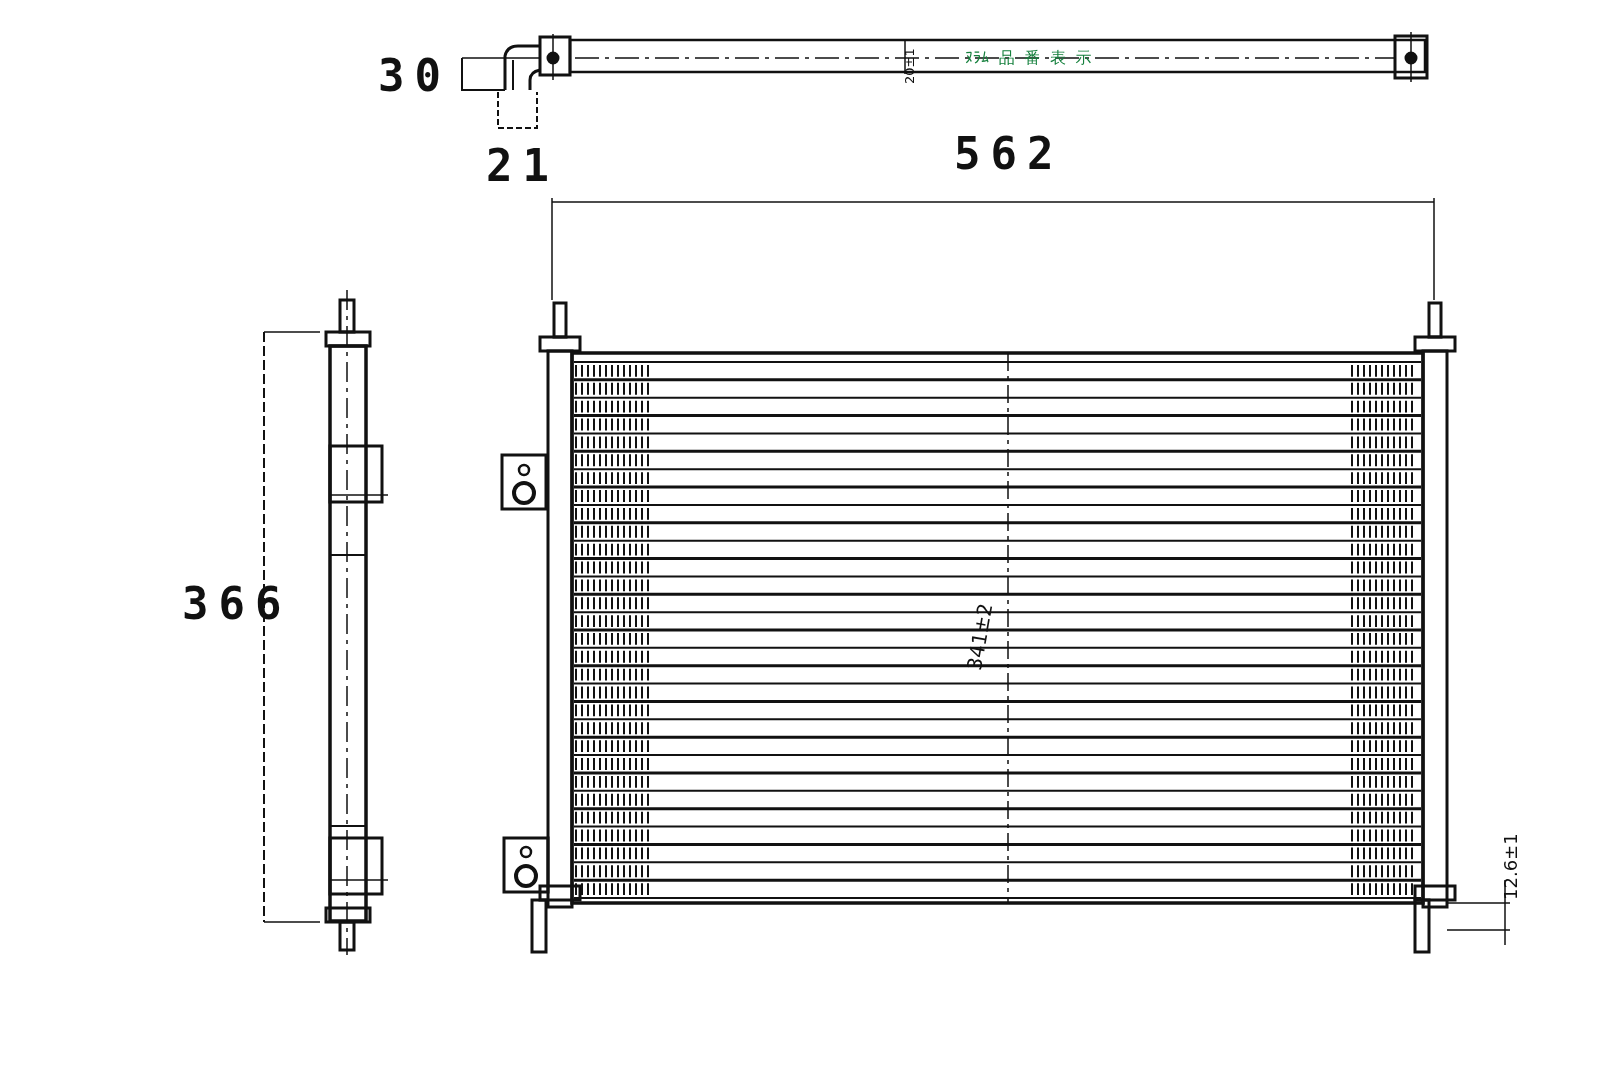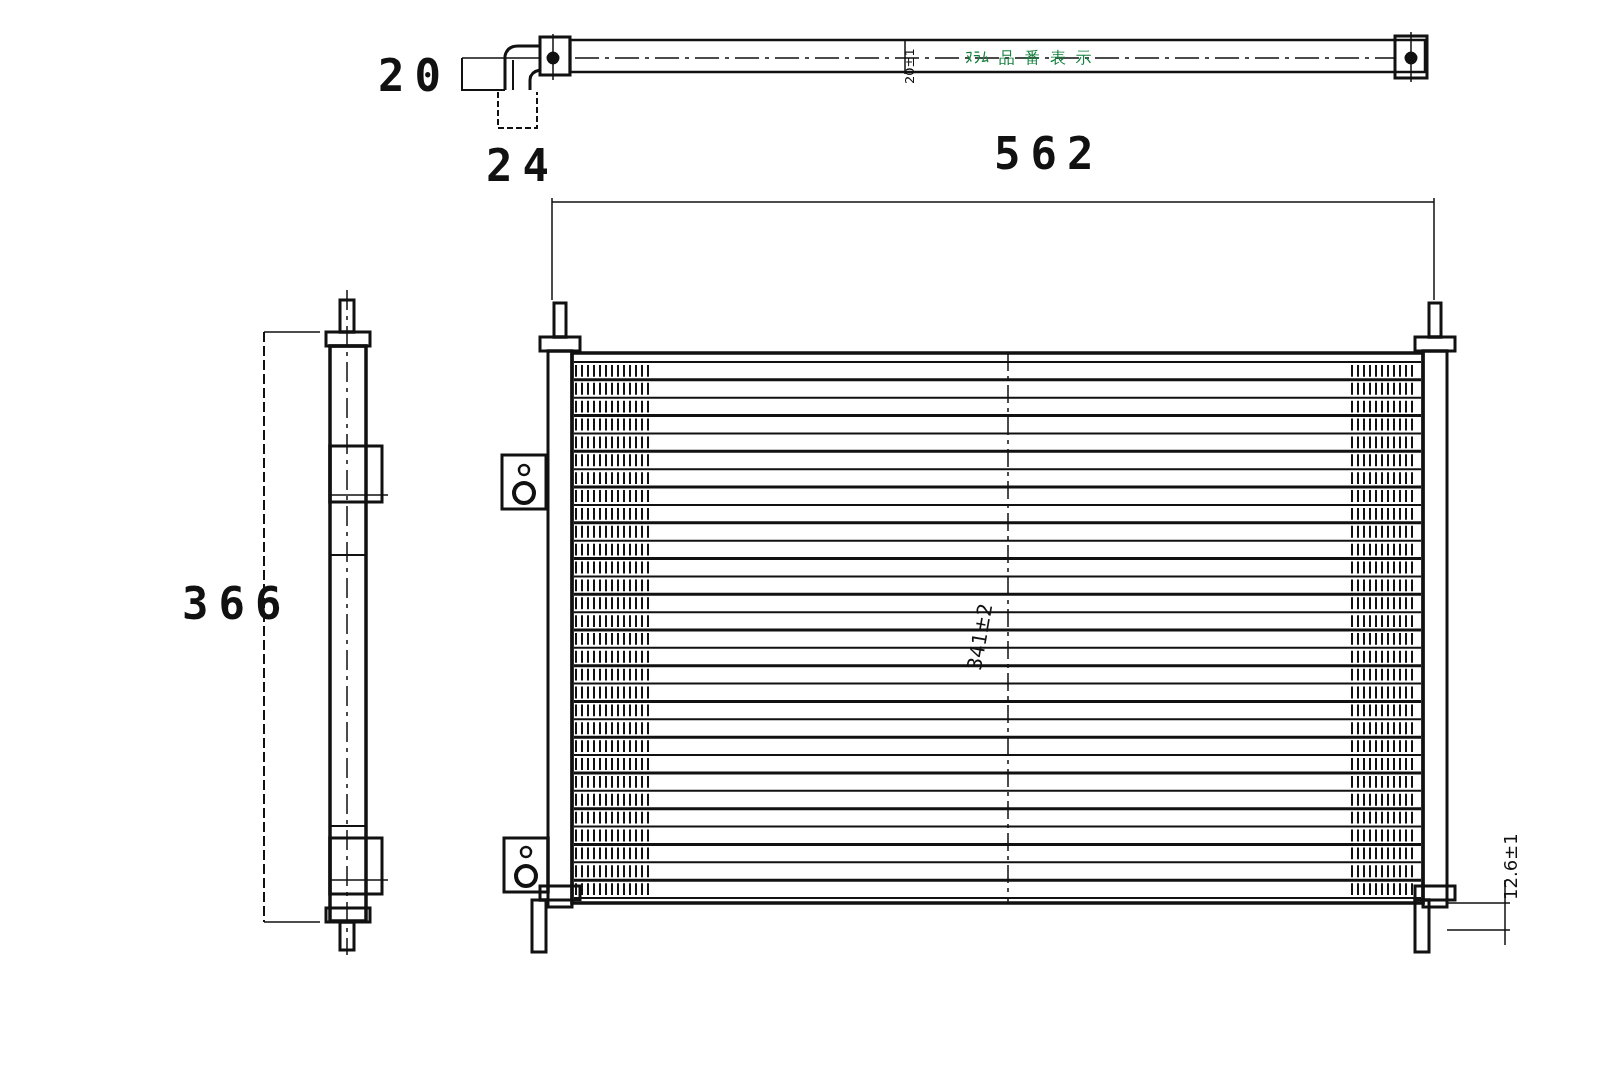--- a/index.html
+++ b/index.html
@@ -854,22 +854,22 @@
         <line x1="1400" x2="1400" y1="883.1333333333333" y2="895" stroke-width="2"></line>
         <line x1="1406" x2="1406" y1="883.1333333333333" y2="895" stroke-width="2"></line>
         <line x1="1412" x2="1412" y1="883.1333333333333" y2="895" stroke-width="2"></line>
         <line x1="574" x2="1421" y1="898" y2="898" stroke-width="2"></line>
       </g>
   </svg>
 
   
 
   
-  <div class="dim-label dim-big" style="left:378px;top:50px;">20</div>
-  <div class="dim-label dim-big" style="left:486px;top:140px;">24</div>
-  <div class="dim-label dim-big" style="left:954px;top:128px;margin-left:40px;">562</div>
+  <div class="dim-label dim-big" style="left:378px;top:50px;">30</div>
+  <div class="dim-label dim-big" style="left:486px;top:140px;">21</div>
+  <div class="dim-label dim-big" style="left:954px;top:128px;">562</div>
   <div class="dim-label dim-big" style="left:142px;top:578px;margin-left:40px;">366</div>
 
   <div class="dim-small" style="left:962px;top:668px;transform:rotate(-80deg);font-size:20px;">341±2</div>
   <div class="dim-small" style="left:1500px;top:900px;transform:rotate(-90deg);font-size:18px;">12.6±1</div>
   <div class="dim-small" style="left:902px;top:84px;transform:rotate(-90deg);font-size:13px;">20±1</div>
   <div class="note" style="left:965px;top:48px;">ﾇﾗﾑ 品 番 表 示</div>
 </div>
 
 </body></html>

